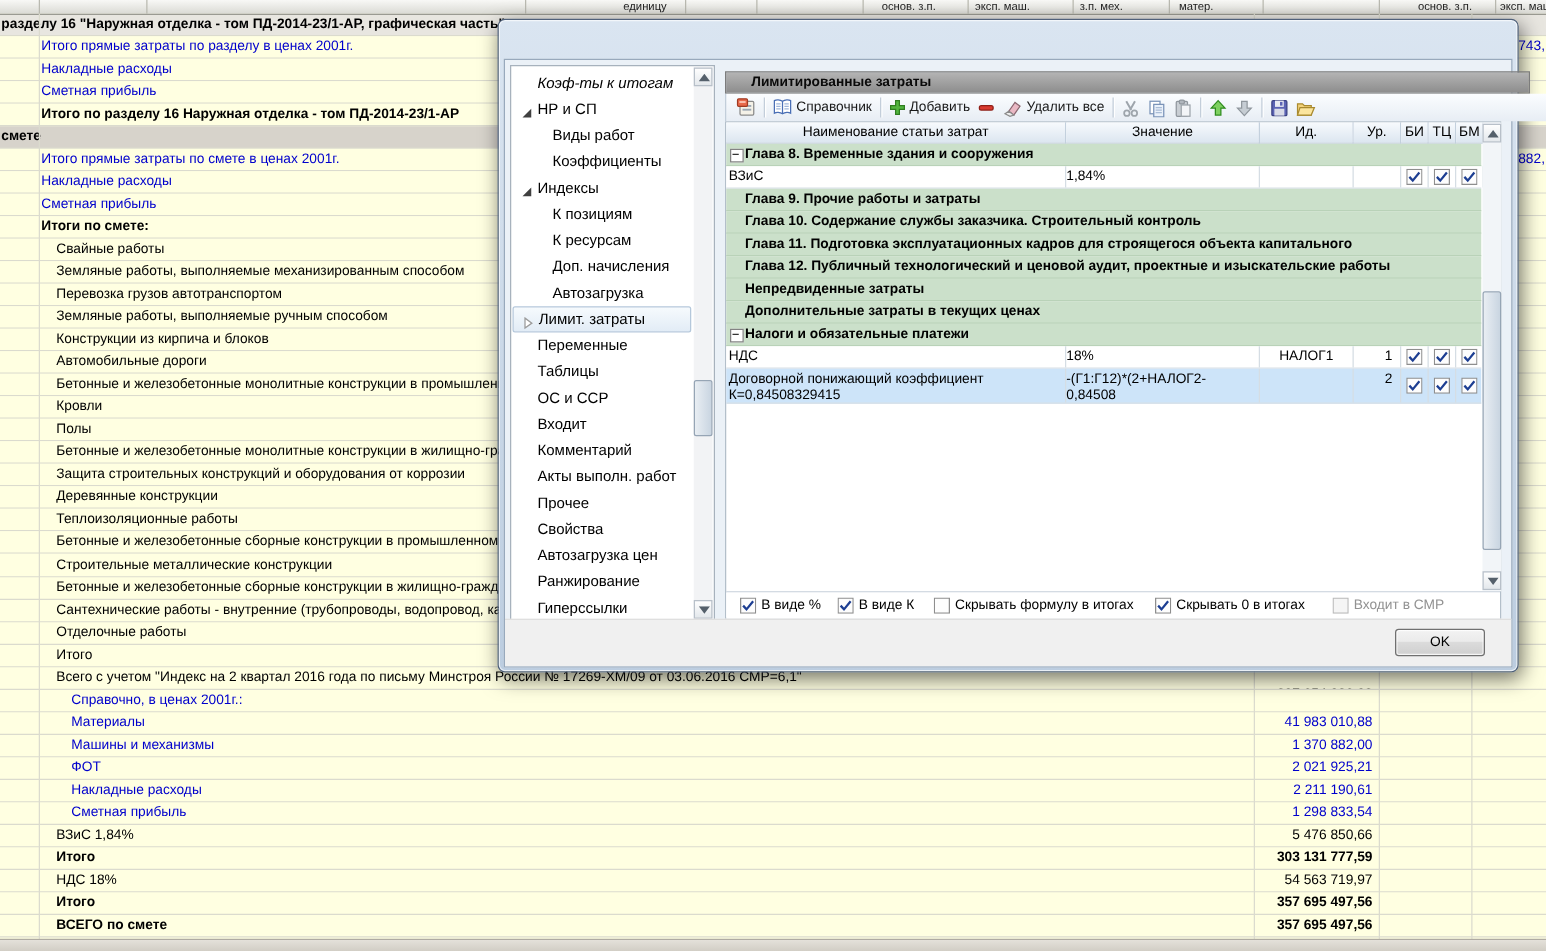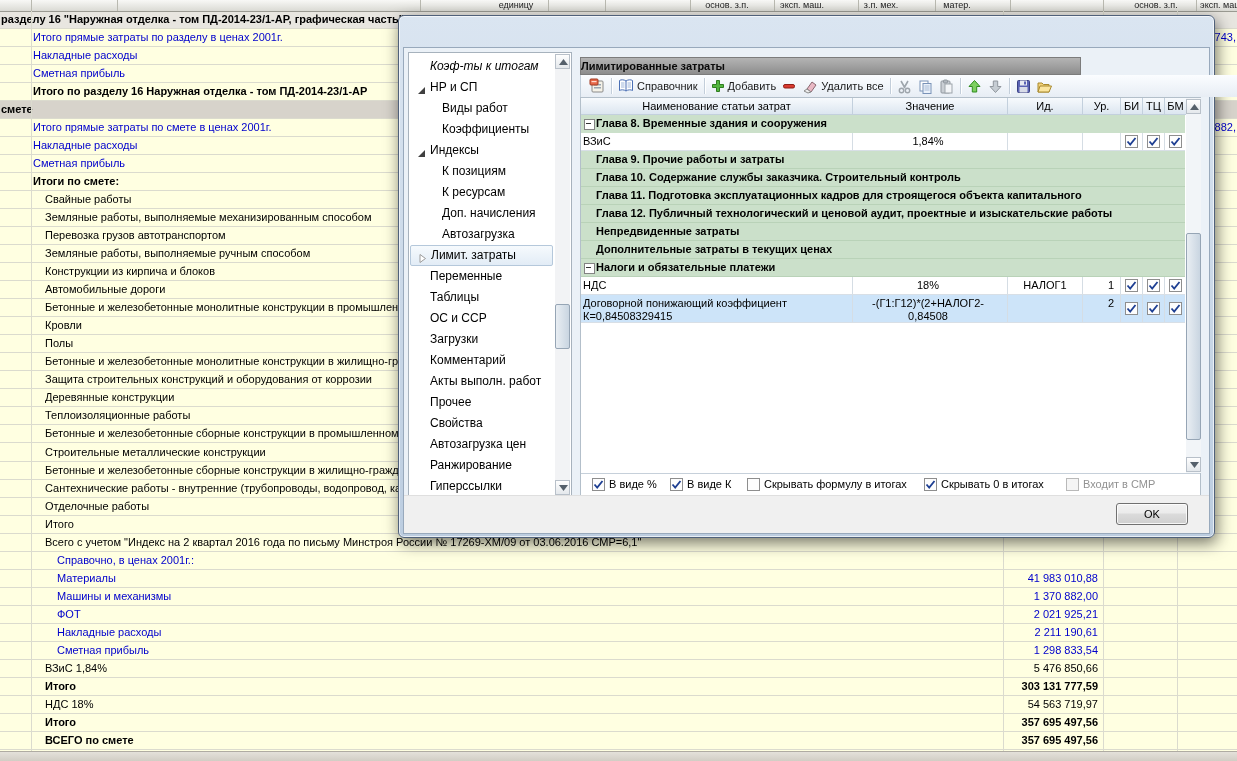--- a/index.html
+++ b/index.html
@@ -77,23 +77,23 @@
     position:absolute;left:0;width:15px;height:15px;
     background:linear-gradient(#FEFEFE,#E4E8EC);border:1px solid #B8C0C9;box-sizing:border-box;
   }
   .sbtn svg{position:absolute;left:3px;top:4px;}
   .sthumb{
     position:absolute;left:0;width:15px;
     background:linear-gradient(90deg,#E9EEF3,#C9D5E1);border:1px solid #96A5B5;box-sizing:border-box;border-radius:2px;
   }
   
   .phead{
-    position:absolute;left:176px;top:9px;width:501px;height:18px;box-sizing:border-box;
+    position:absolute;left:176px;top:9px;width:644px;height:18px;box-sizing:border-box;
     background:linear-gradient(#B4B4B4,#8D8D8D);border:1px solid #7C7C7C;
-    font-size:11px;font-weight:bold;color:#0A0A0A;line-height:16px;padding-left:0;
+    font-size:11px;font-weight:bold;color:#0A0A0A;line-height:16px;padding-left:20px;
   }
   .ptool{
     position:absolute;left:176px;top:27px;width:686px;height:22px;box-sizing:border-box;
     background:linear-gradient(#FBFDFF,#E7EDF4);
     border-left:1px solid #C2CEDA;border-right:1px solid #C2CEDA;
     display:flex;align-items:center;padding-left:5px;
   }
   .tbtn{display:flex;align-items:center;gap:3px;padding:1px 3px;font-size:11px;color:#1A1A1A;white-space:nowrap;}
   .tbtn.dis{opacity:.95;}
   .tsep{width:1px;height:16px;background:#C3CEDA;margin:0 3px;box-shadow:1px 0 0 #FFF;}
@@ -108,21 +108,21 @@
     font-size:11px;color:#000;text-align:center;line-height:16px;overflow:hidden;white-space:nowrap;
   }
   .grow{position:absolute;left:0;width:604px;background:#CBE0CA;border-bottom:1px solid #B9D2B8;box-sizing:border-box;}
   .grow .glabel{position:absolute;left:15px;top:0;font-size:11px;font-weight:bold;line-height:17px;white-space:nowrap;}
   .expbox{position:absolute;left:3px;top:4px;width:9px;height:9px;background:#FFF;border:1px solid #838383;}
   .expbox::after{content:"";position:absolute;left:1px;top:3px;width:5px;height:1px;background:#333;}
   .irow{position:absolute;left:0;width:604px;background:#FFF;border-bottom:1px solid #D8DFE6;box-sizing:border-box;}
   .irow.sel{background:#CDE4F9;}
   .icell{position:absolute;top:0;height:100%;box-sizing:border-box;border-right:1px solid #D5DDE4;font-size:11px;line-height:17px;overflow:hidden;}
   .icell.name{padding-left:2px;white-space:pre-line;line-height:13px;padding-top:2px;}
-  .icell.value{text-align:center;padding-right:4px;white-space:pre-line;line-height:13px;padding-top:2px;}
+  .icell.value{text-align:left;padding-right:4px;white-space:pre-line;line-height:13px;padding-top:2px;}
   .icell.idc{text-align:center;}
   .icell.urc{text-align:right;padding-right:6px;}
   .icell.cbc{display:flex;align-items:center;justify-content:center;border-right:1px solid #D5DDE4;}
   .ckb{width:13px;height:13px;display:inline-block;position:relative;}
   .pscroll{position:absolute;left:605px;top:0;width:15px;height:375px;background:#F2F5F8;}
   .pdivider{position:absolute;left:0;top:375px;width:619px;height:1px;background:#C6D0DA;}
   .pchecks{position:absolute;left:0;top:376px;width:619px;height:21px;background:#FFF;}
   .fcheck{position:absolute;top:4px;display:flex;align-items:flex-start;gap:4px;font-size:11px;color:#000;white-space:nowrap;}
   .fcheck.dis{color:#929292;}
   
@@ -354,21 +354,21 @@
           <div class="titem" style="top: 213px;">
             <span class="tlabel" style="left: 20px;">Переменные</span>
           </div>
           <div class="titem" style="top: 234px;">
             <span class="tlabel" style="left: 20px;">Таблицы</span>
           </div>
           <div class="titem" style="top: 255px;">
             <span class="tlabel" style="left: 20px;">ОС и ССР</span>
           </div>
           <div class="titem" style="top: 276px;">
-            <span class="tlabel" style="left: 20px;">Загрузки</span>
+            <span class="tlabel" style="left: 20px;">Входит</span>
           </div>
           <div class="titem" style="top: 297px;">
             <span class="tlabel" style="left: 20px;">Комментарий</span>
           </div>
           <div class="titem" style="top: 318px;">
             <span class="tlabel" style="left: 20px;">Акты выполн. работ</span>
           </div>
           <div class="titem" style="top: 339px;">
             <span class="tlabel" style="left: 20px;">Прочее</span>
           </div>
@@ -517,21 +517,21 @@
       <div id="table-headers">
           <div class="chdr" style="left: 0px; width: 272px;">Наименование статьи затрат</div>
           <div class="chdr" style="left: 272px; width: 155px;">Значение</div>
           <div class="chdr" style="left: 427px; width: 75px;">Ид.</div>
           <div class="chdr" style="left: 502px; width: 38px;">Ур.</div>
           <div class="chdr" style="left: 540px; width: 22px;">БИ</div>
           <div class="chdr" style="left: 562px; width: 22px;">ТЦ</div>
           <div class="chdr" style="left: 584px; width: 22px;">БМ</div>
         </div>
       <div id="table-rows">
-          <div class="grow" style="top: 17px; height: 34px;">
+          <div class="grow" style="top: 17px; height: 18px;">
             <span class="expbox"></span>
             <span class="glabel">Глава 8. Временные здания и сооружения</span>
           </div>
           <div class="irow" style="top: 35px; height: 18px;">
             <div class="icell name" style="left: 0px; width: 272px; line-height: 16px; padding-top: 0px;">ВЗиС</div>
             <div class="icell value" style="left: 272px; width: 155px; line-height: 16px; padding-top: 0px;">1,84%</div>
             <div class="icell idc" style="left: 427px; width: 75px; line-height: 16px;"></div>
             <div class="icell urc" style="left: 502px; width: 38px; line-height: 16px;"></div>
             <div class="icell cbc" style="left: 540px; width: 22px;">
               <span class="ckb"><svg width="13" height="13">

